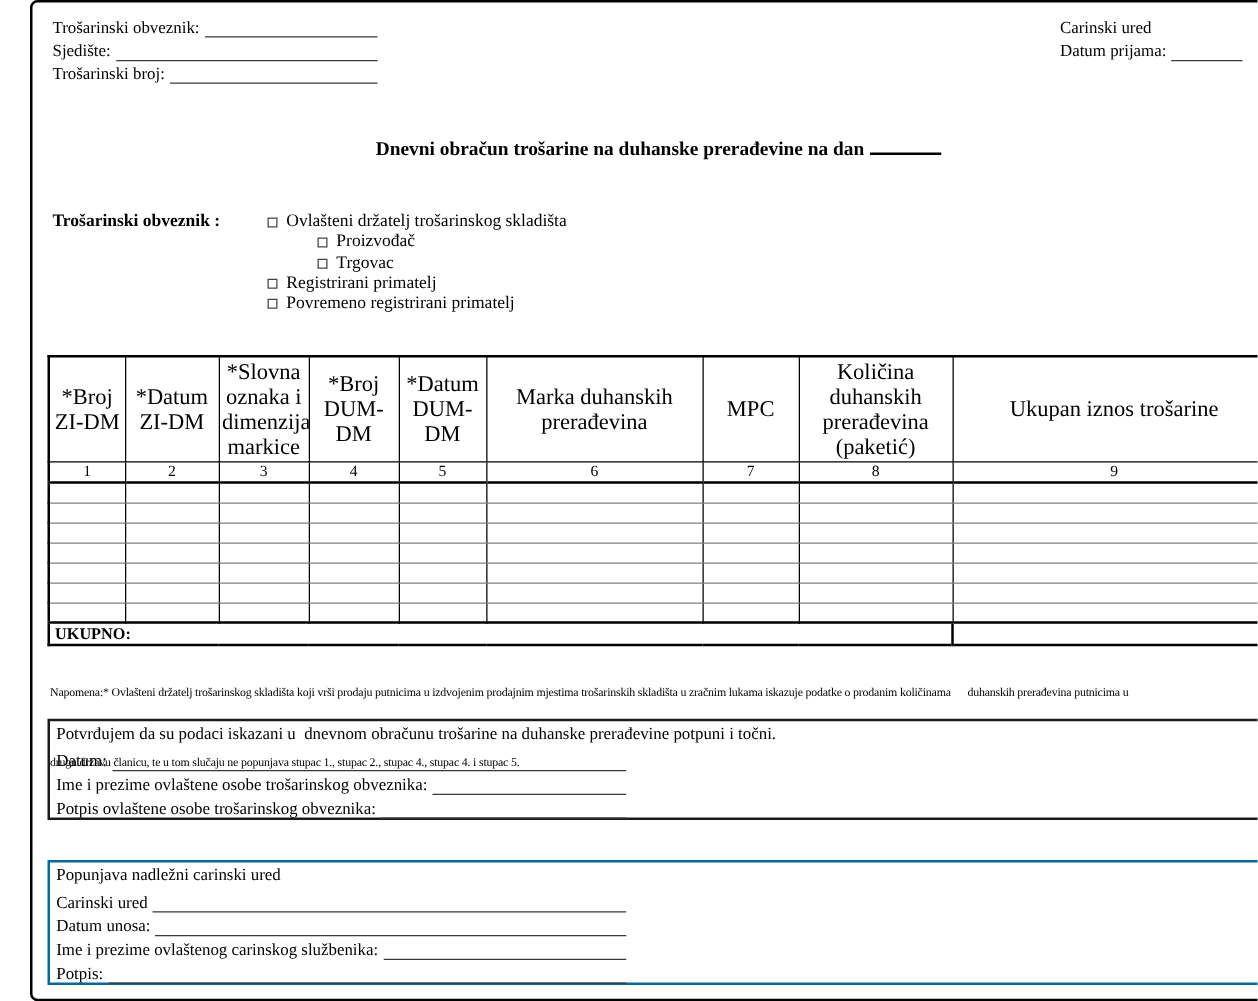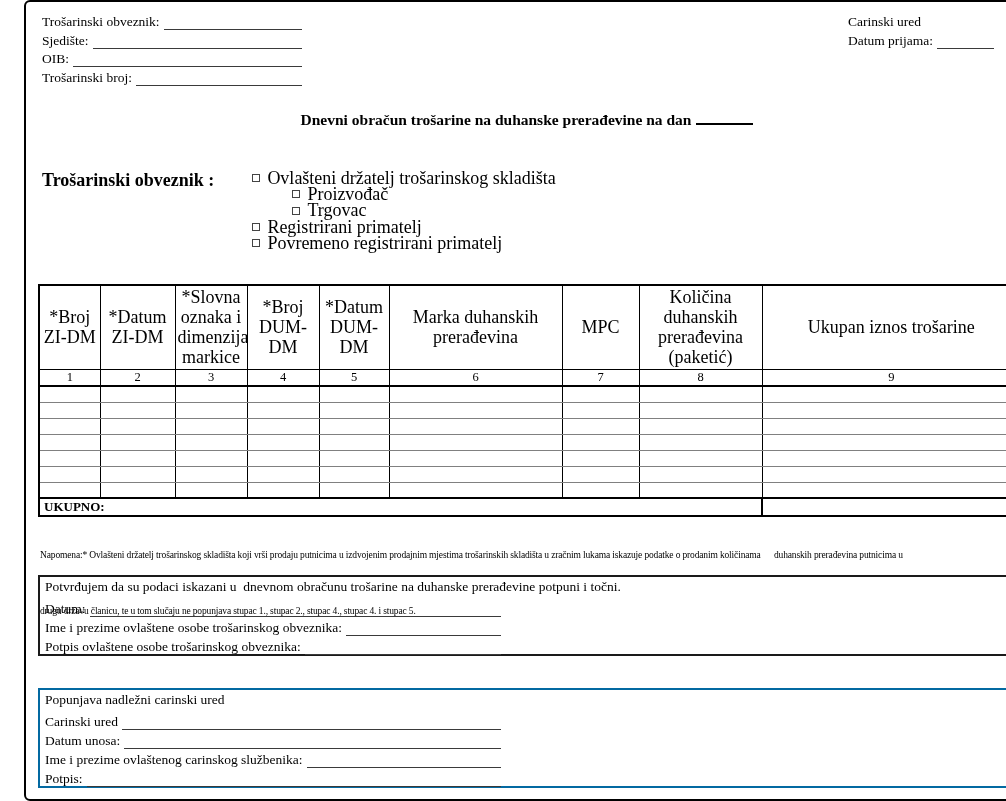--- a/index.html
+++ b/index.html
@@ -37,21 +37,21 @@
   .title {
     position: absolute; top: 109px; left: 0; right: 0;
     text-align: center; font-weight: bold; font-size: 15.5px;
   }
   .title-line {
     display: inline-block; width: 57px; height: 3px;
     border-bottom: 2px solid #000; margin-left: 5px;
   }
 
   
-  .obv { position: absolute; left: 16px; top: 168px; font-size: 18px; display: flex; }
+  .obv { position: absolute; left: 16px; top: 168px; font-size: 14px; display: flex; }
   .obv-label { font-weight: bold; flex: 0 0 134px; white-space: pre; }
   .opts { }
   .opt { height: 16.3px; display: flex; align-items: center; white-space: nowrap; padding-left: 38px; }
   .opt.ind { margin-left: 40px; }
   .cb {
     display: inline-block; width: 8px; height: 8px;
     border: 1px solid #444; margin-right: 7px; background: #fff; flex: 0 0 auto;
   }
 
   
@@ -99,24 +99,20 @@
 
 <div class="page">
 
   <div class="hl">
     <div class="frow">
       <span class="flabel">Trošarinski obveznik:</span>
       <span class="bl"></span>
     </div>
     <div class="frow">
       <span class="flabel">Sjedište:</span>
-      <span class="bl"></span>
-    </div>
-    <div class="frow">
-      <span class="flabel">OIB:</span>
       <span class="bl"></span>
     </div>
     <div class="frow">
       <span class="flabel">Trošarinski broj:</span>
       <span class="bl"></span>
     </div>
   </div>
 
   <div class="hr-block">
     <div class="plain">Carinski ured</div>

